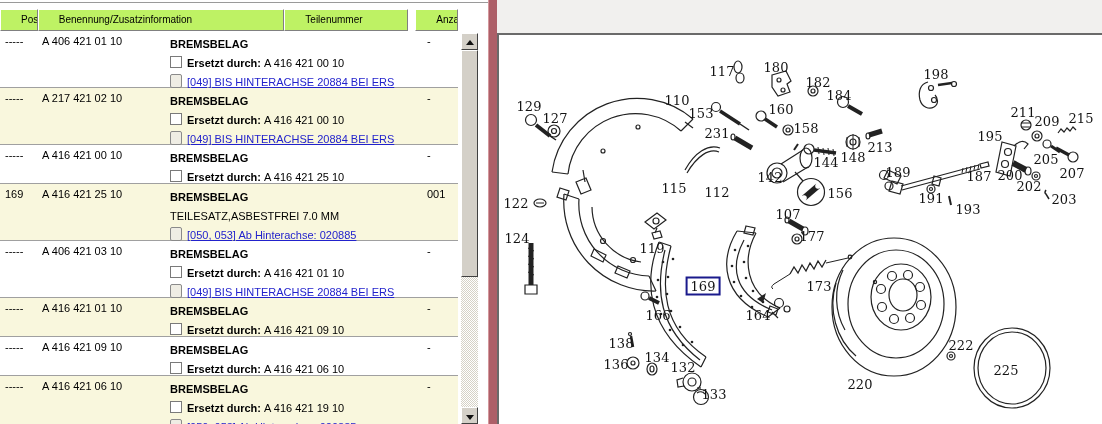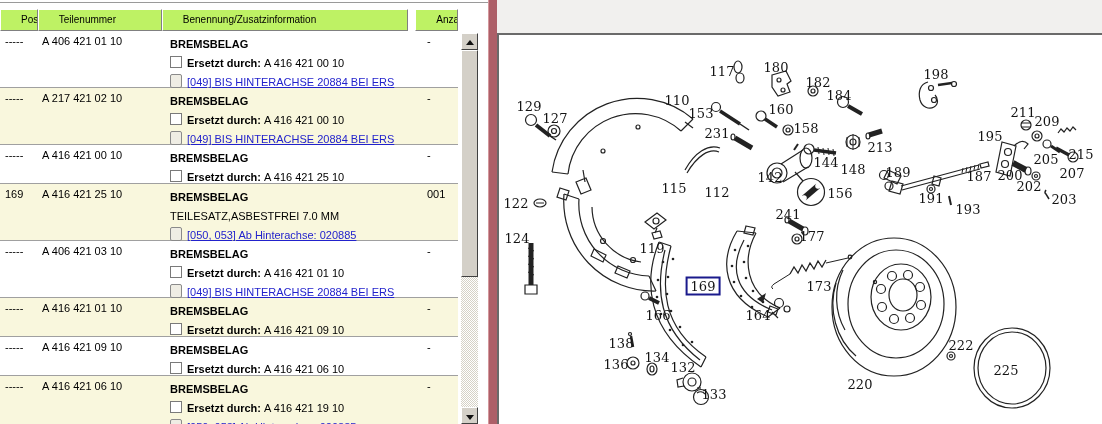--- a/index.html
+++ b/index.html
@@ -59,22 +59,22 @@
   .dlabel.boxed{border:2px solid #1a1a8c;background:#fff;padding:0 3px;}
 </style>
 </head>
 <body>
 
 <div class="left-panel">
   <div class="top-line"></div>
   <div class="tbl">
     <div class="hdr">
         <div class="hcell" style="width: 38px;">Pos....</div>
+        <div class="hcell" style="width: 251px;">Benennung/Zusatzinformation</div>
         <div class="hcell" style="width: 126px;">Teilenummer</div>
-        <div class="hcell" style="width: 251px;">Benennung/Zusatzinformation</div>
         <div class="hcell" style="width: 43px; margin-left: 7px;">Anzahl</div>
       </div>
     <div class="rows">
         <div class="row h3" style="background: rgb(255, 255, 255);">
           <div class="c-pos">-----</div>
           <div class="c-part">A 406 421 01 10</div>
           <div class="c-name">
             <div class="line"><b>BREMSBELAG</b></div>
             <div class="line"><span class="cb"></span><b>Ersetzt durch:</b><span>&nbsp;A 416 421 00 10</span></div>
             <div class="line"><span class="doc"></span><span class="lnk">[049] BIS HINTERACHSE 20884 BEI ERS</span></div>
@@ -373,42 +373,42 @@
     <span class="dlabel" style="left: 839px; top: 95px;">184</span>
     <span class="dlabel" style="left: 936px; top: 74px;">198</span>
     <span class="dlabel" style="left: 529px; top: 106px;">129</span>
     <span class="dlabel" style="left: 555px; top: 118px;">127</span>
     <span class="dlabel" style="left: 677px; top: 100px;">110</span>
     <span class="dlabel" style="left: 701px; top: 113px;">153</span>
     <span class="dlabel" style="left: 781px; top: 109px;">160</span>
     <span class="dlabel" style="left: 717px; top: 133px;">231</span>
     <span class="dlabel" style="left: 806px; top: 128px;">158</span>
     <span class="dlabel" style="left: 826px; top: 162px;">144</span>
-    <span class="dlabel" style="left: 853px; top: 157px; margin-top: 12px;">148</span>
+    <span class="dlabel" style="left: 853px; top: 157px;">148</span>
     <span class="dlabel" style="left: 880px; top: 147px;">213</span>
     <span class="dlabel" style="left: 1023px; top: 112px;">211</span>
     <span class="dlabel" style="left: 1047px; top: 121px;">209</span>
-    <span class="dlabel" style="left: 1081px; top: 118px; margin-top: 36px;">215</span>
+    <span class="dlabel" style="left: 1081px; top: 118px;">215</span>
     <span class="dlabel" style="left: 990px; top: 136px;">195</span>
     <span class="dlabel" style="left: 898px; top: 172px;">189</span>
     <span class="dlabel" style="left: 979px; top: 176px;">187</span>
     <span class="dlabel" style="left: 1010px; top: 175px;">200</span>
     <span class="dlabel" style="left: 1046px; top: 159px;">205</span>
     <span class="dlabel" style="left: 1029px; top: 186px;">202</span>
     <span class="dlabel" style="left: 1072px; top: 173px;">207</span>
     <span class="dlabel" style="left: 1064px; top: 199px;">203</span>
     <span class="dlabel" style="left: 931px; top: 198px;">191</span>
     <span class="dlabel" style="left: 968px; top: 209px;">193</span>
     <span class="dlabel" style="left: 717px; top: 192px;">112</span>
     <span class="dlabel" style="left: 770px; top: 177px;">142</span>
     <span class="dlabel" style="left: 840px; top: 193px;">156</span>
     <span class="dlabel" style="left: 674px; top: 188px;">115</span>
     <span class="dlabel" style="left: 516px; top: 203px;">122</span>
     <span class="dlabel" style="left: 517px; top: 238px;">124</span>
-    <span class="dlabel" style="left: 788px; top: 214px;">241</span>
+    <span class="dlabel" style="left: 788px; top: 214px;">107</span>
     <span class="dlabel" style="left: 812px; top: 236px;">177</span>
     <span class="dlabel" style="left: 652px; top: 248px;">119</span>
     <span class="dlabel boxed" style="left: 703px; top: 286px;">169</span>
     <span class="dlabel" style="left: 658px; top: 315px;">166</span>
     <span class="dlabel" style="left: 758px; top: 315px;">164</span>
     <span class="dlabel" style="left: 819px; top: 286px;">173</span>
     <span class="dlabel" style="left: 621px; top: 343px;">138</span>
     <span class="dlabel" style="left: 616px; top: 364px;">136</span>
     <span class="dlabel" style="left: 657px; top: 357px;">134</span>
     <span class="dlabel" style="left: 683px; top: 367px;">132</span>

